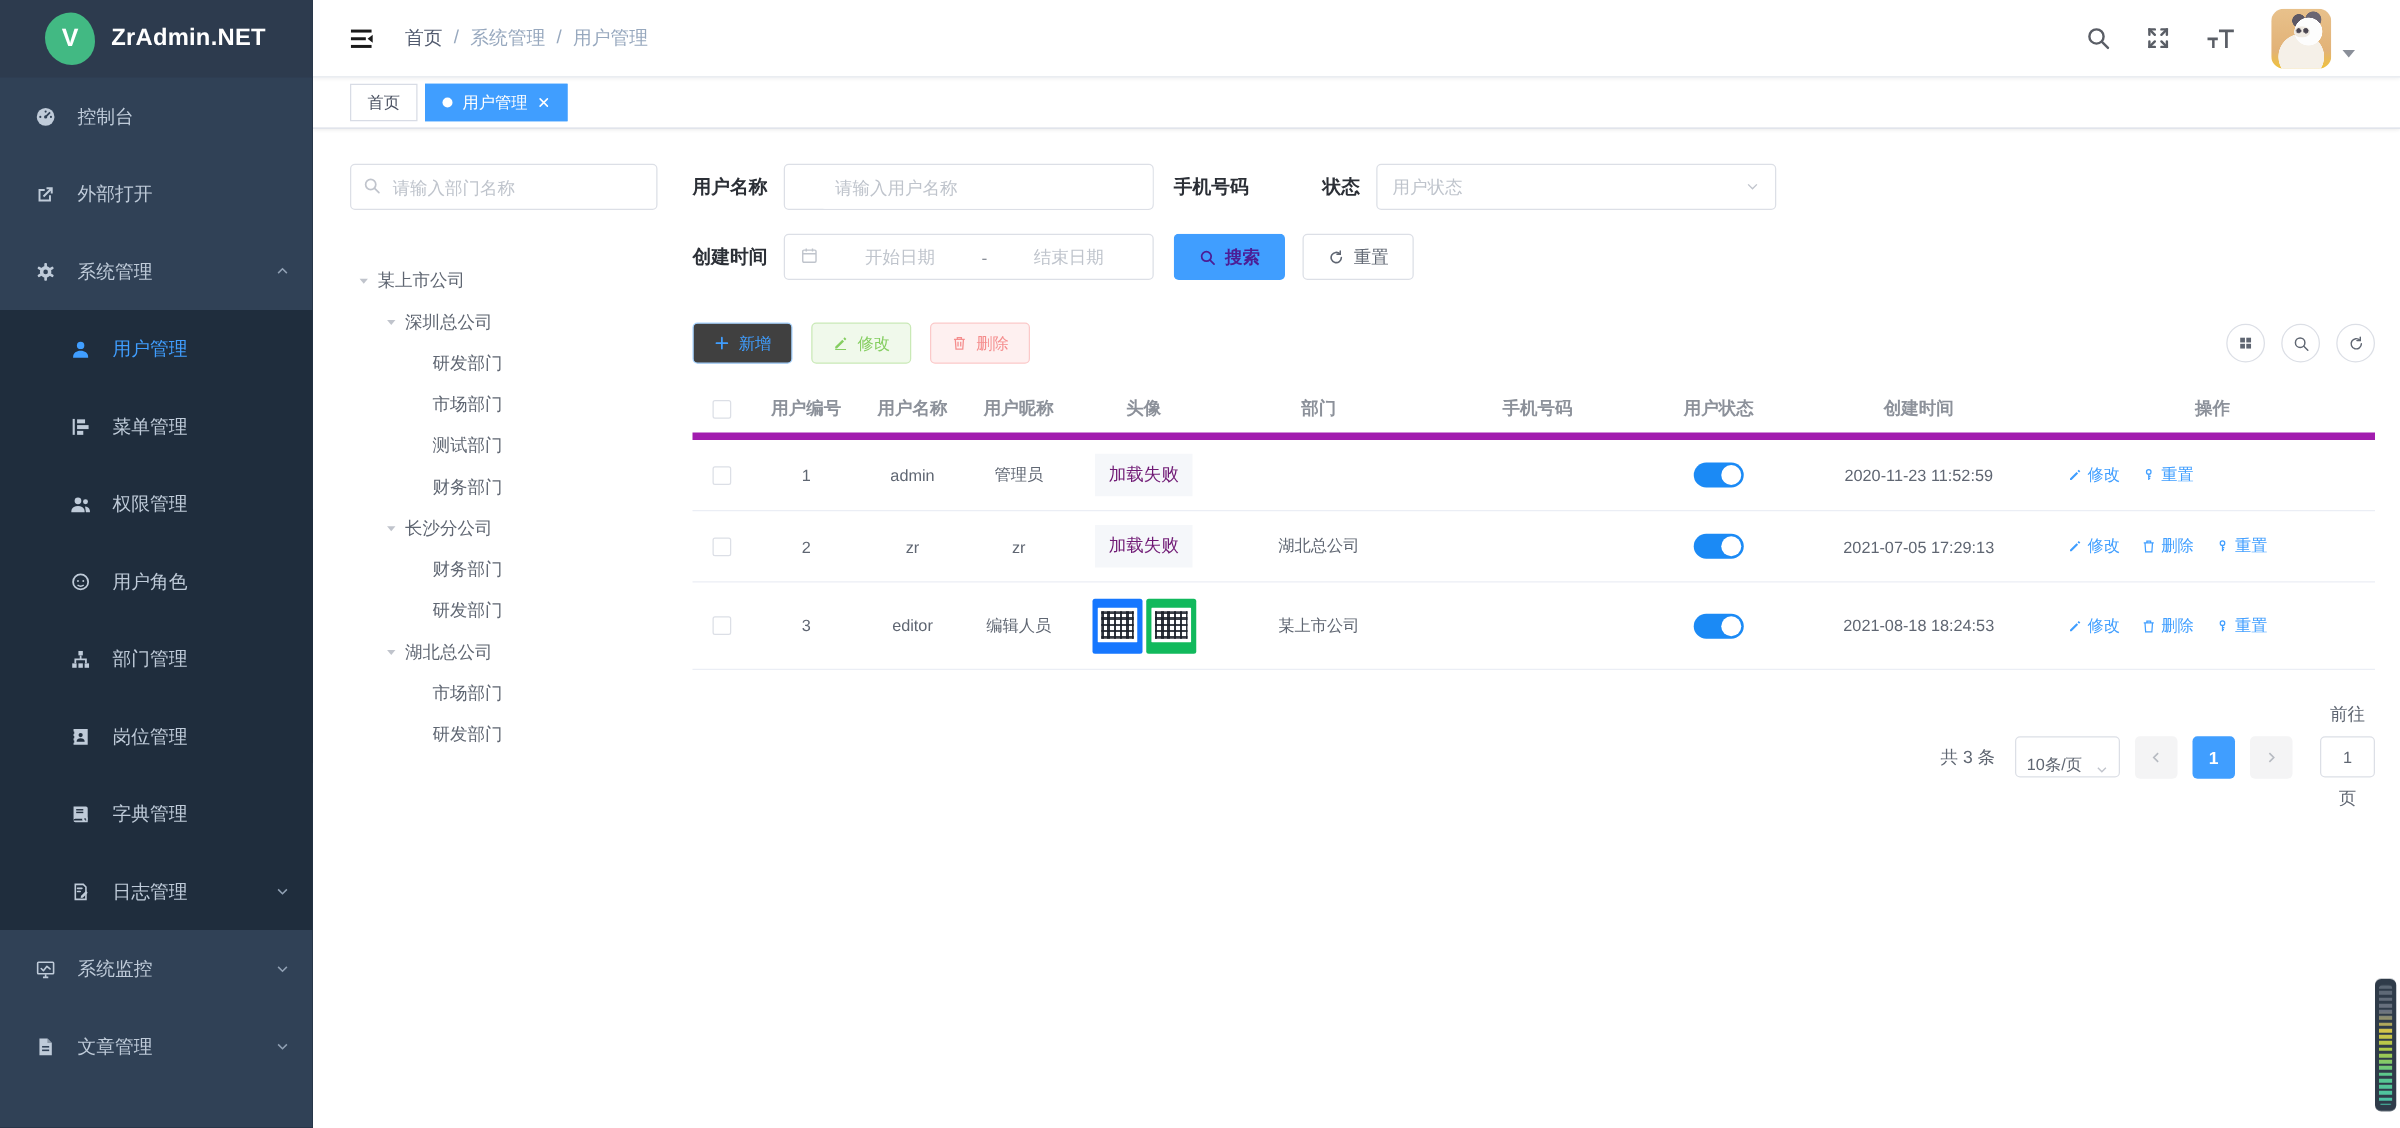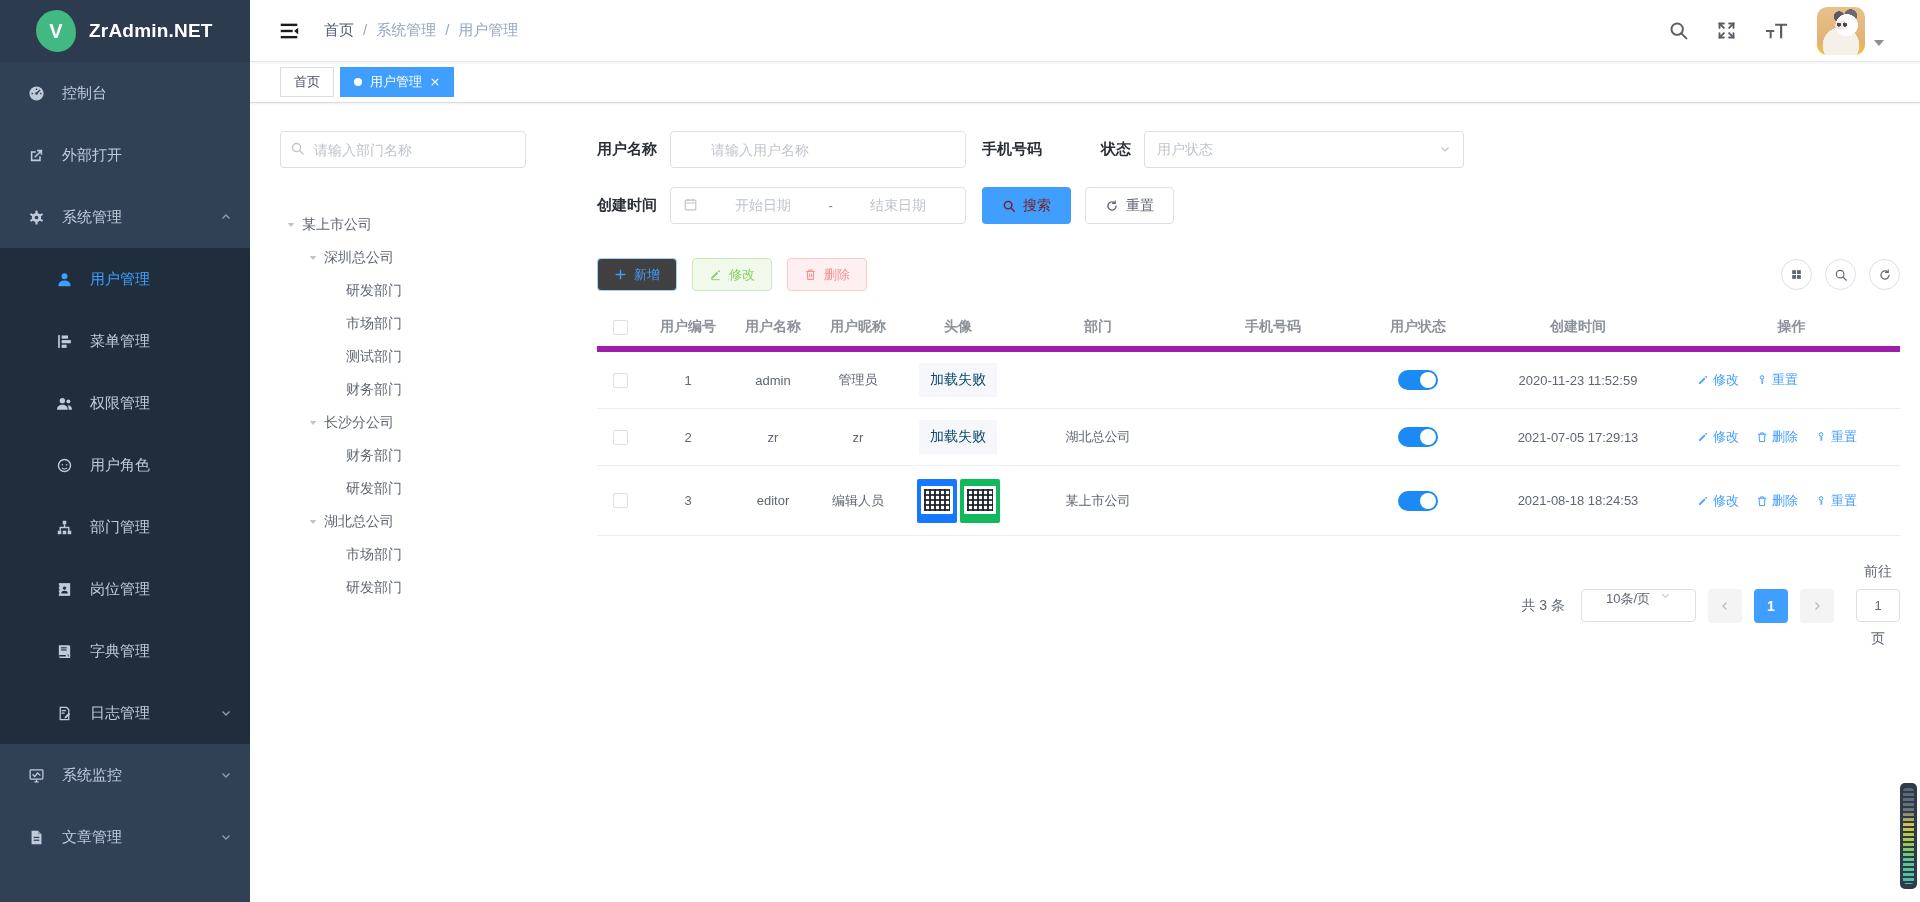--- a/index.html
+++ b/index.html
@@ -49,21 +49,21 @@
   
   .tabbar { height:41px; display:flex; align-items:center; gap:6px; padding-left:30px;
     border-bottom:1px solid #d8dce5; box-shadow:0 1px 3px rgba(0,0,0,.08); background:#fff; }
   .tab { height:30px; padding:0 13px; display:inline-flex; align-items:center; gap:8px;
     border:1px solid #d8dce5; background:#fff; color:#495060; font-size:13px; cursor:pointer; }
   .tab.active { background:#409eff; border-color:#409eff; color:#fff; }
   .tab-dot { width:8px; height:8px; border-radius:50%; background:#fff; }
   .tab-close { display:flex; color:#fff; }
 
   
-  .content { display:flex; padding:28px 20px 0 30px;gap:43px; }
+  .content { display:flex; padding:28px 20px 0 30px; }
   .tree-col { width:246px; margin-right:28px; flex:0 0 auto; }
   .tree-search { position:relative; margin-bottom:40px; }
   .tree-search input { width:100%; height:37px; border:1px solid #dcdfe6; border-radius:4px;
     padding:0 10px 0 33px; font-size:14px; color:#606266; outline:none;
     font-family:"Liberation Sans","DejaVu Sans",sans-serif; }
   .tree-search input::placeholder { color:#bfc4cc; }
   .tree-search .s-ic { position:absolute; left:10px; top:10px; color:#c0c4cc; }
   .tree-node { height:33px; display:flex; align-items:center; font-size:14px; color:#5f6672; cursor:pointer; }
   .tnode-caret { width:22px; display:flex; justify-content:center; color:#c0c4cc; flex:0 0 auto; }
   .lv1 { padding-left:22px; } .lv2 { padding-left:44px; }
@@ -78,21 +78,21 @@
   .f-input input::placeholder { color:#bfc4cc; }
   .w296 { width:296px;padding-left:28px; }
   .sel { width:320px; padding:0 12px; justify-content:space-between; color:#bfc4cc; font-size:14px; cursor:pointer; }
   .sel .chev2 { color:#c0c4cc; }
   .gap16 { width:16px; } .gap46 { width:46px; }
   .date-input { width:296px; padding:0 12px; color:#bfc4cc; font-size:14px; gap:10px; }
   .date-input .d-sep { color:#8a8f99; flex:0 0 auto; }
   .date-input .d-txt { flex:1; text-align:center; }
   .btn { height:37px; border-radius:4px; display:inline-flex; align-items:center; gap:7px;
     font-size:14px; padding:0 19px; cursor:pointer; border:1px solid transparent; }
-  .btn-primary { background:#409eff; color:#7f1d1d; }
+  .btn-primary { background:#409eff; color:#4c1d95;font-weight:bold; }
   .btn-plain { background:#fff; border-color:#dcdfe6; color:#5f6672; }
 
   .toolbar { display:flex; align-items:center; margin-top:34px; margin-bottom:17px; }
   .tool-btn { height:33px; border-radius:4px; padding:0 16px; display:inline-flex; align-items:center; gap:7px;
     font-size:13px; margin-right:15px; cursor:pointer; border:1px solid; }
   .tb-add { color:#409eff; background:#404040; border-color:#a3d0fd; }
   .tb-edit { color:#85ce61; background:#f0f9eb; border-color:#c9e9b6; }
   .tb-del { color:#f58e8e; background:#fef0f0; border-color:#fbc9c9; }
   .circle-btns { margin-left:auto; display:flex; gap:13px; }
   .circle-btn { width:31px; height:31px; border-radius:50%; border:1px solid #dcdfe6; background:#fff;
@@ -100,40 +100,40 @@
 
   
   .grid-row { display:grid; grid-template-columns:46px 90px 80px 90px 110px 170px 180px 110px 210px 1fr;
     align-items:center; }
   .thead { height:44px; border-bottom:6px solid #a21caf; color:#8c919a; font-weight:bold; font-size:14px; }
   .trow { border-bottom:1px solid #ebeef5; font-size:13px; color:#5f6672; }
   .h56 { height:57px; } .h70 { height:70px; }
   .cell { display:flex; justify-content:center; align-items:center; text-align:center; }
   .cell-actions { justify-content:flex-start; padding-left:14px; }
   .cbx { width:15px; height:15px; border:1px solid #dcdfe6; border-radius:2px; background:#fff; cursor:pointer; }
-  .img-err { background:#f5f7fa; color:#0c4a6e; font-size:14px; padding:8px 11px; white-space:nowrap; }
+  .img-err { background:#f5f7fa; color:#701a75; font-size:14px; padding:8px 11px; white-space:nowrap; }
   .qr-pair { display:flex; gap:3px; }
   .qr { width:40px; height:44px; border-radius:2px; padding:7px 4px 6px; }
   .qr-blue { background:#1677ff; } .qr-green { background:#11b95c; }
   .qr-code { width:32px; height:28px; background:#fff; border-radius:1px;
     background-image:
       repeating-linear-gradient(0deg, rgba(25,30,40,.85) 0 2px, transparent 2px 5px),
       repeating-linear-gradient(90deg, rgba(25,30,40,.9) 0 2px, #fff 2px 5px);
     background-size:26px 22px; background-position:3px 3px; background-repeat:no-repeat; }
   .switch { width:40px; height:20px; border-radius:10px; background:#1b8af5; position:relative; cursor:pointer; }
   .switch::after { content:""; position:absolute; right:2px; top:2px; width:16px; height:16px;
     border-radius:50%; background:#fff; }
   .alink { color:#409eff; display:inline-flex; align-items:center; gap:4px; margin-right:17px;
     font-size:13px; cursor:pointer; white-space:nowrap; }
 
   
   .pager { display:flex; align-items:center; justify-content:flex-end; margin-top:27px; font-size:14px; color:#5f6672; }
   .pg-total { margin-right:16px; }
-  .pg-size { width:115px; height:33px; border:1px solid #dcdfe6; border-radius:4px; display:flex;
-    align-items:flex-start; justify-content:center; gap:10px; font-size:13px; color:#5f6672; cursor:pointer; }
+  .pg-size { width:84px; height:33px; border:1px solid #dcdfe6; border-radius:4px; display:flex;
+    align-items:flex-end; justify-content:center; gap:10px; font-size:13px; color:#5f6672; cursor:pointer; }
   .pg-btn { width:34px; height:34px; border-radius:4px; background:#f4f4f5; color:#b6bac1;
     display:flex; align-items:center; justify-content:center; margin-left:12px; cursor:pointer; }
   .pg-cur { background:#409eff; color:#fff; font-weight:bold; font-size:14px; }
   .pg-goto { margin-left:22px; display:flex; align-items:center; gap:8px;flex-direction:column; }
   .pg-goto input { width:44px; height:33px; border:1px solid #dcdfe6; border-radius:4px; text-align:center;
     font-size:13px; color:#5f6672; outline:none; font-family:"Liberation Sans","DejaVu Sans",sans-serif; }
 
   
   .scroll-widget { position:fixed; right:3px; bottom:13px; width:17px; height:106px; border-radius:5px;
     background:#2f3b49; padding:5px 3px; }

